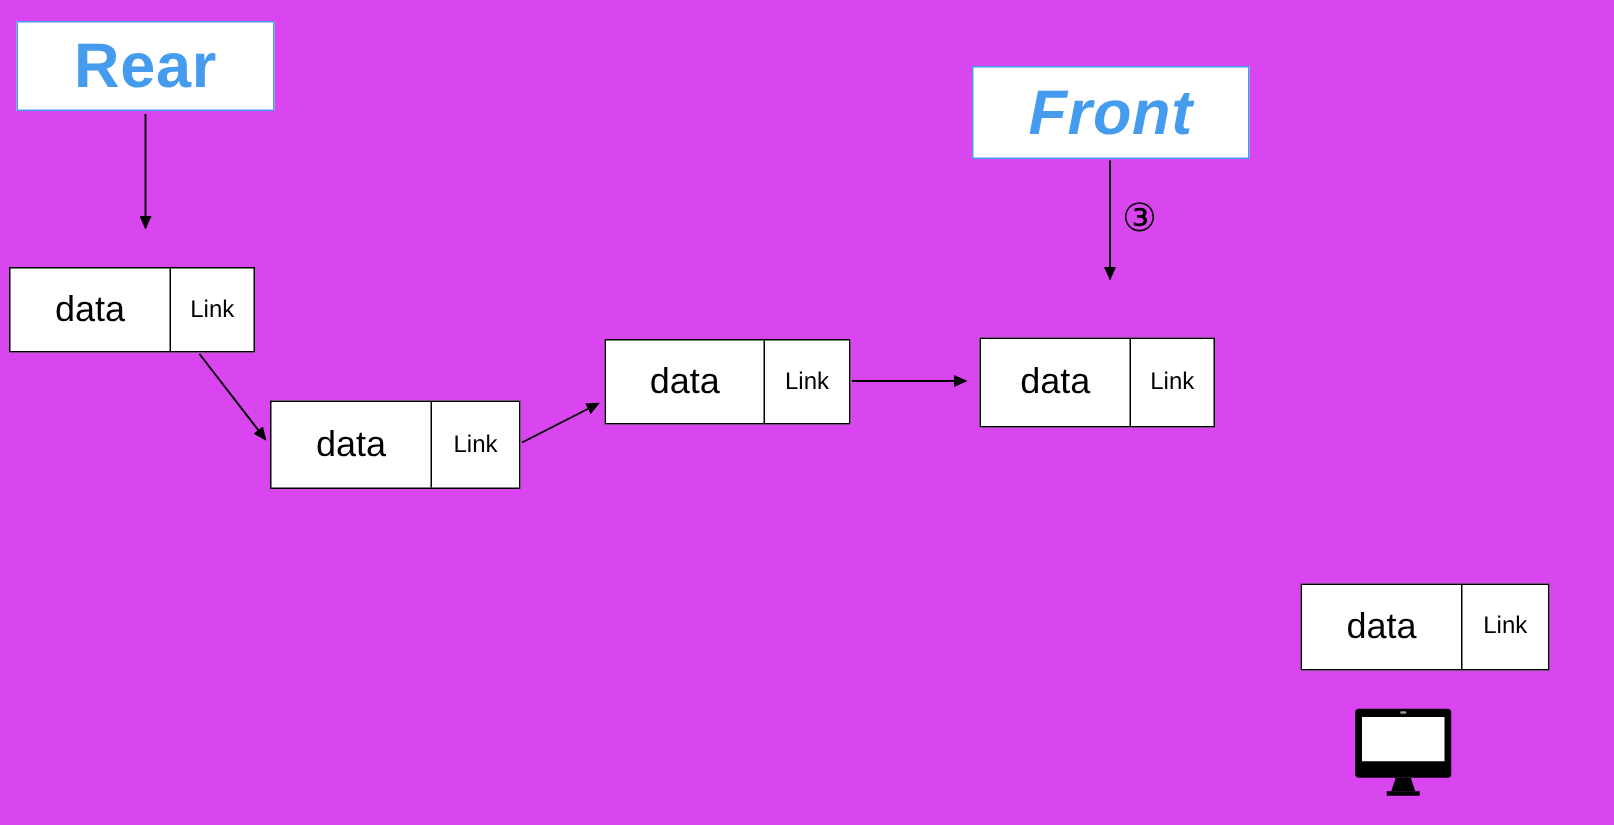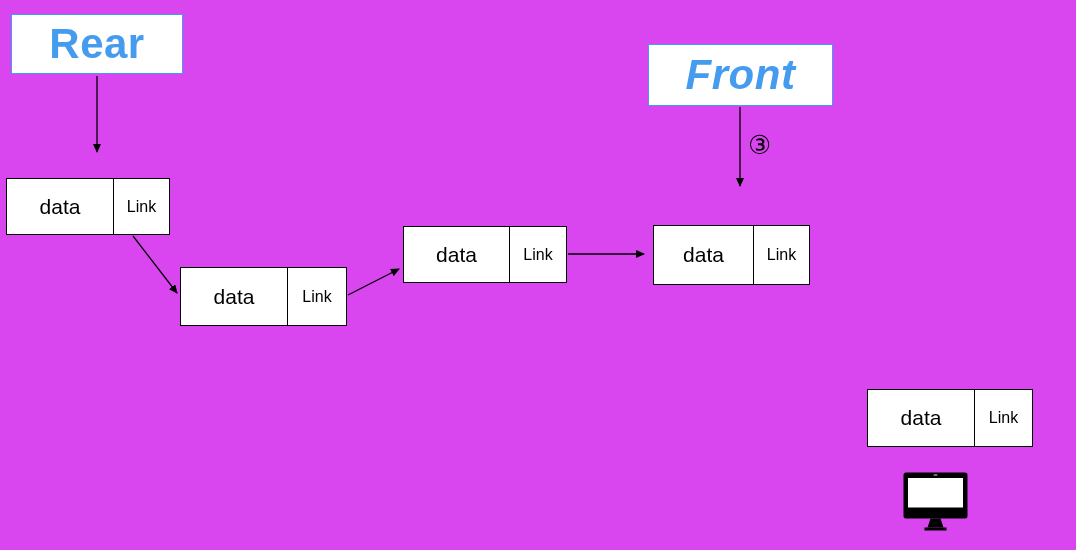--- a/index.html
+++ b/index.html
@@ -35,21 +35,21 @@
     display: flex;
   }
   .node .cell {
     display: flex;
     align-items: center;
     justify-content: center;
     box-sizing: border-box;
     color: #000000;
   }
   .node .cell-data {
-    font-size: 21px;
+    font-size: 24px;
     border-right: 1.5px solid #000000;
   }
   .node .cell-link { font-size: 16px; }
 
   .node1 { left: 6px;   top: 178px; width: 164px; height: 57px; }
   .node1 .cell-data { width: 107px; }
   .node1 .cell-link { flex: 1; }
 
   .node2 { left: 180px; top: 267px; width: 167px; height: 59px; }
   .node2 .cell-data { width: 107px; }

